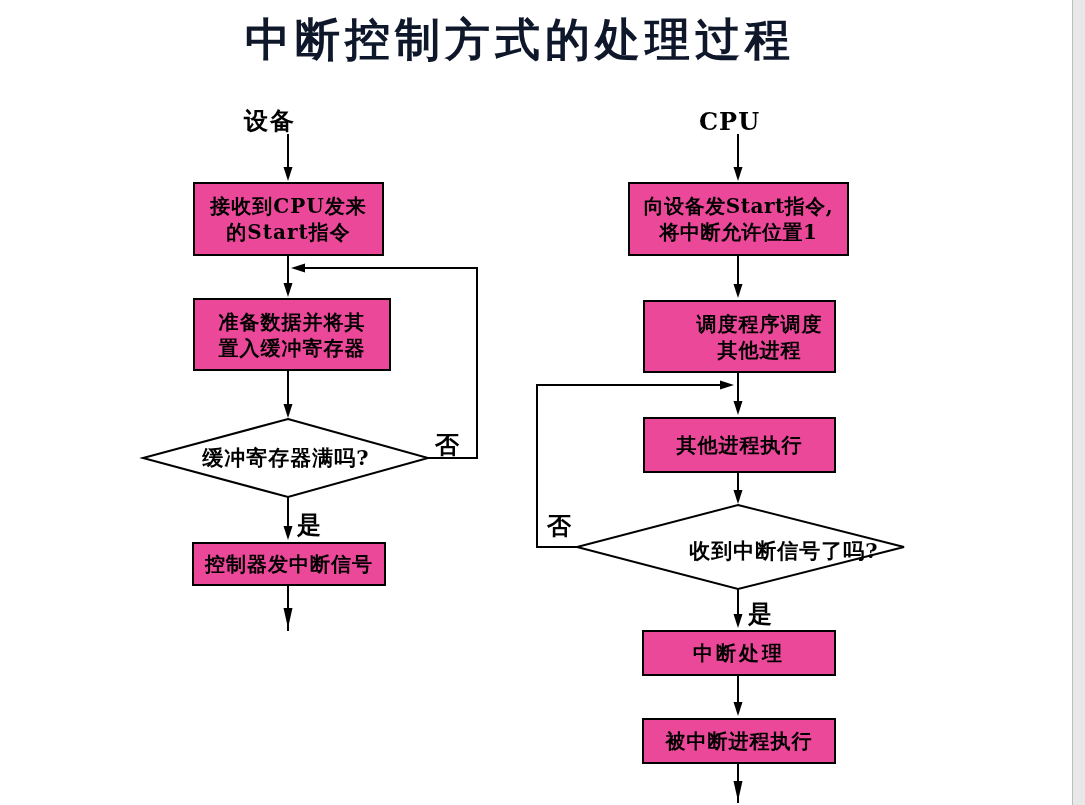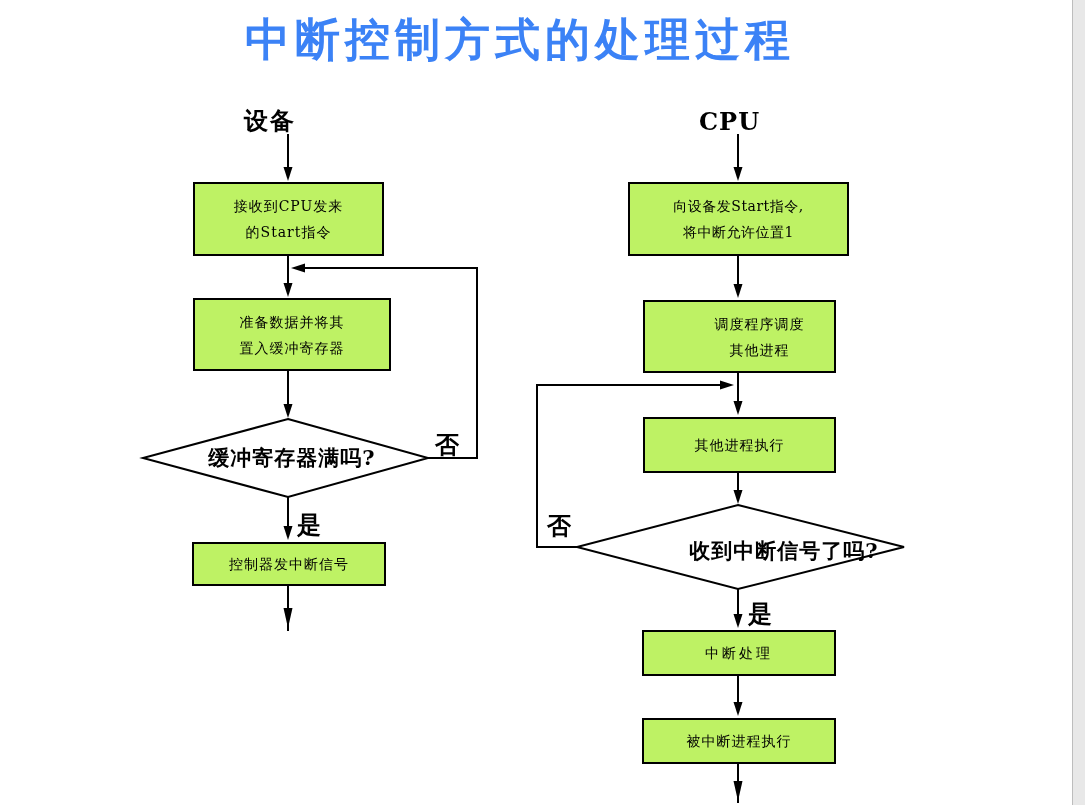--- a/index.html
+++ b/index.html
@@ -4,31 +4,31 @@
 <style>
   html,body{margin:0;padding:0;background:#ffffff;}
   .canvas{
     position:relative;width:1085px;height:805px;background:#ffffff;
     overflow:hidden;
     font-family:"DejaVu Serif","Liberation Serif",serif;
     color:#000;
   }
   .title{
     position:absolute;left:0;top:10px;width:1040px;text-align:center;
-    font-size:45px;font-weight:bold;letter-spacing:5px;color:#3b82f6;
+    font-size:45px;font-weight:bold;letter-spacing:5px;color:#0f172a;
     white-space:nowrap;
   }
   .overlay{position:absolute;left:0;top:0;}
   .overlay line,.overlay polyline{stroke:#000;stroke-width:2;fill:none;}
   .overlay .diamond{fill:#ffffff;stroke:#000;stroke-width:2;}
   .overlay .ah{fill:#000;stroke:none;}
   .box{
-    position:absolute;box-sizing:border-box;border:2.5px solid #000;background:#bef264;
+    position:absolute;box-sizing:border-box;border:2.5px solid #000;background:#ec4899;
     display:flex;flex-direction:column;align-items:center;justify-content:center;
-    font-size:14px;font-weight:normal;line-height:26px;letter-spacing:1px;
+    font-size:20px;font-weight:bold;line-height:26px;letter-spacing:1px;
     text-align:center;white-space:nowrap;
   }
   .lane-header{
     position:absolute;font-size:24px;font-weight:bold;letter-spacing:2px;
     text-align:left;white-space:nowrap;
   }
   .decision-text{
     position:absolute;font-size:21px;font-weight:bold;letter-spacing:1px;
     text-align:center;white-space:nowrap;
   }
@@ -102,21 +102,21 @@
   <div class="box" style="left:193px;top:182px;width:191px;height:74px;">
     <div>接收到CPU发来</div>
     <div>的Start指令</div>
   </div>
 
   <div class="box" style="left:193px;top:298px;width:198px;height:73px;">
     <div>准备数据并将其</div>
     <div>置入缓冲寄存器</div>
   </div>
 
-  <div class="decision-text" style="left:192px;top:444px;width:200px;">缓冲寄存器满吗?</div>
+  <div class="decision-text" style="left:186px;top:444px;width:200px;">缓冲寄存器满吗?</div>
 
   <div class="branch-label" style="left:435px;top:429px;">否</div>
   <div class="branch-label" style="left:297px;top:509px;">是</div>
 
   <div class="box" style="left:192px;top:542px;width:194px;height:44px;">
     <div>控制器发中断信号</div>
   </div>
 
   <div class="box" style="left:628px;top:182px;width:221px;height:74px;letter-spacing:0.5px;">
     <div>向设备发Start指令,</div>

